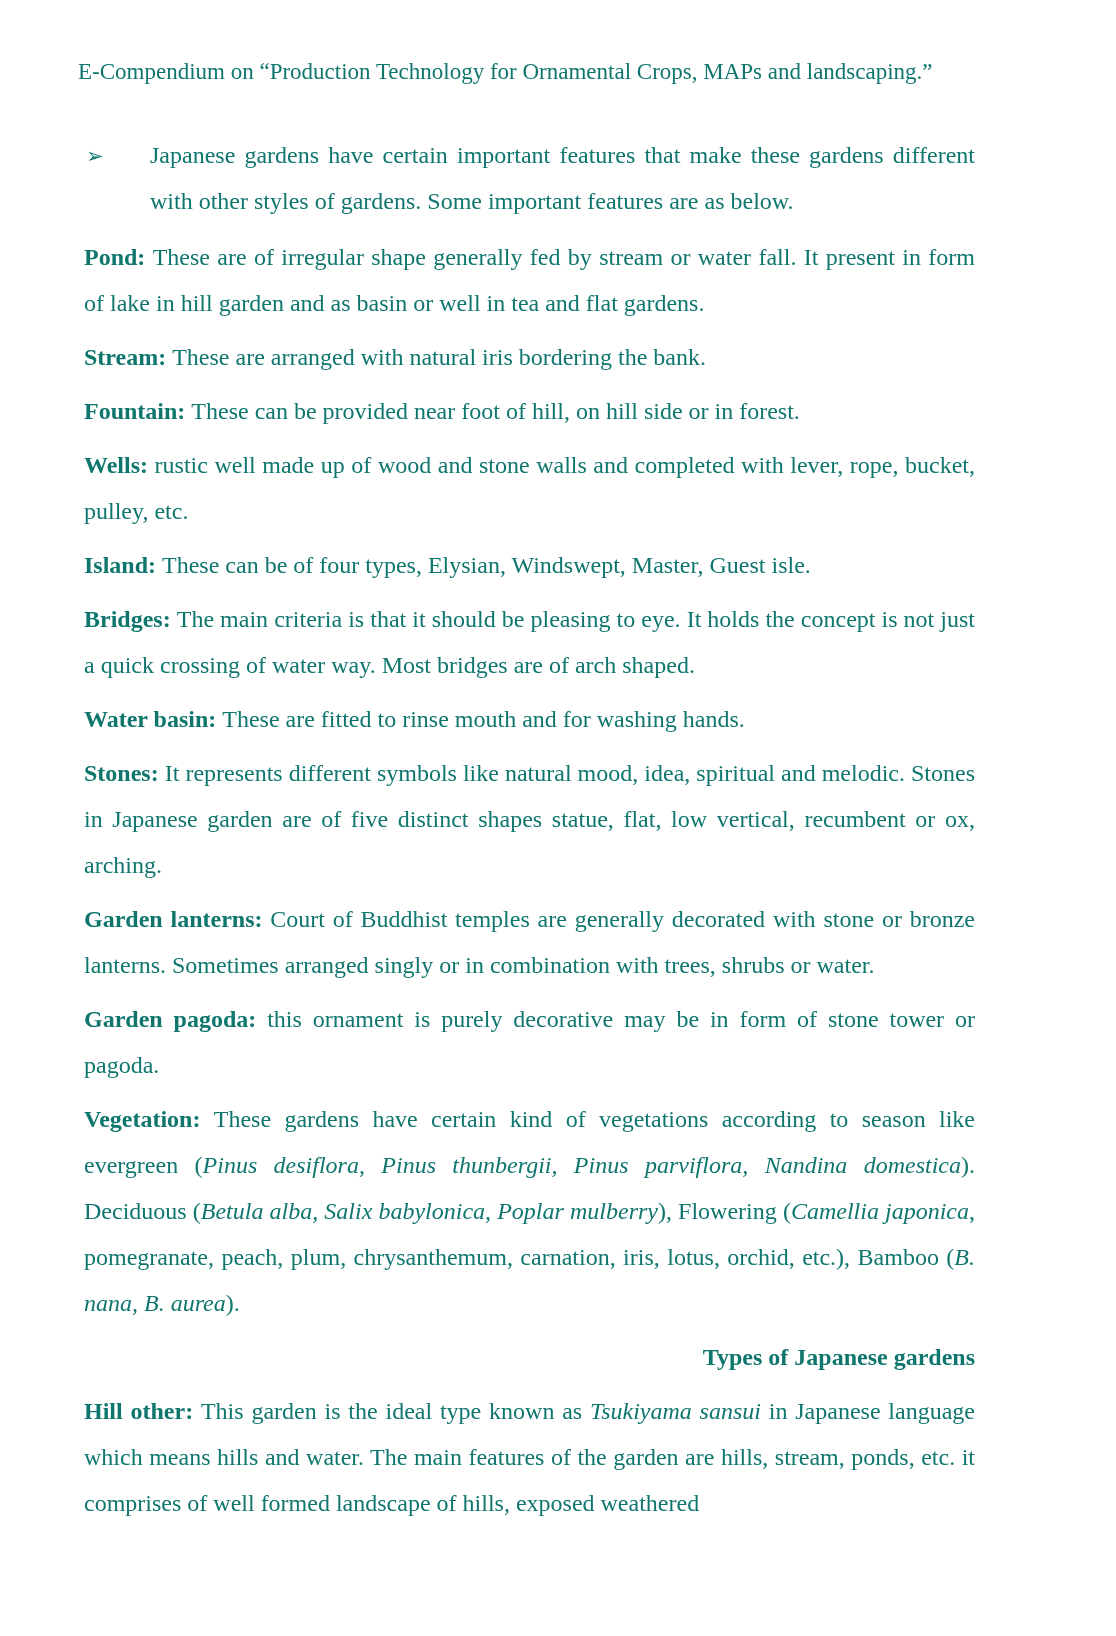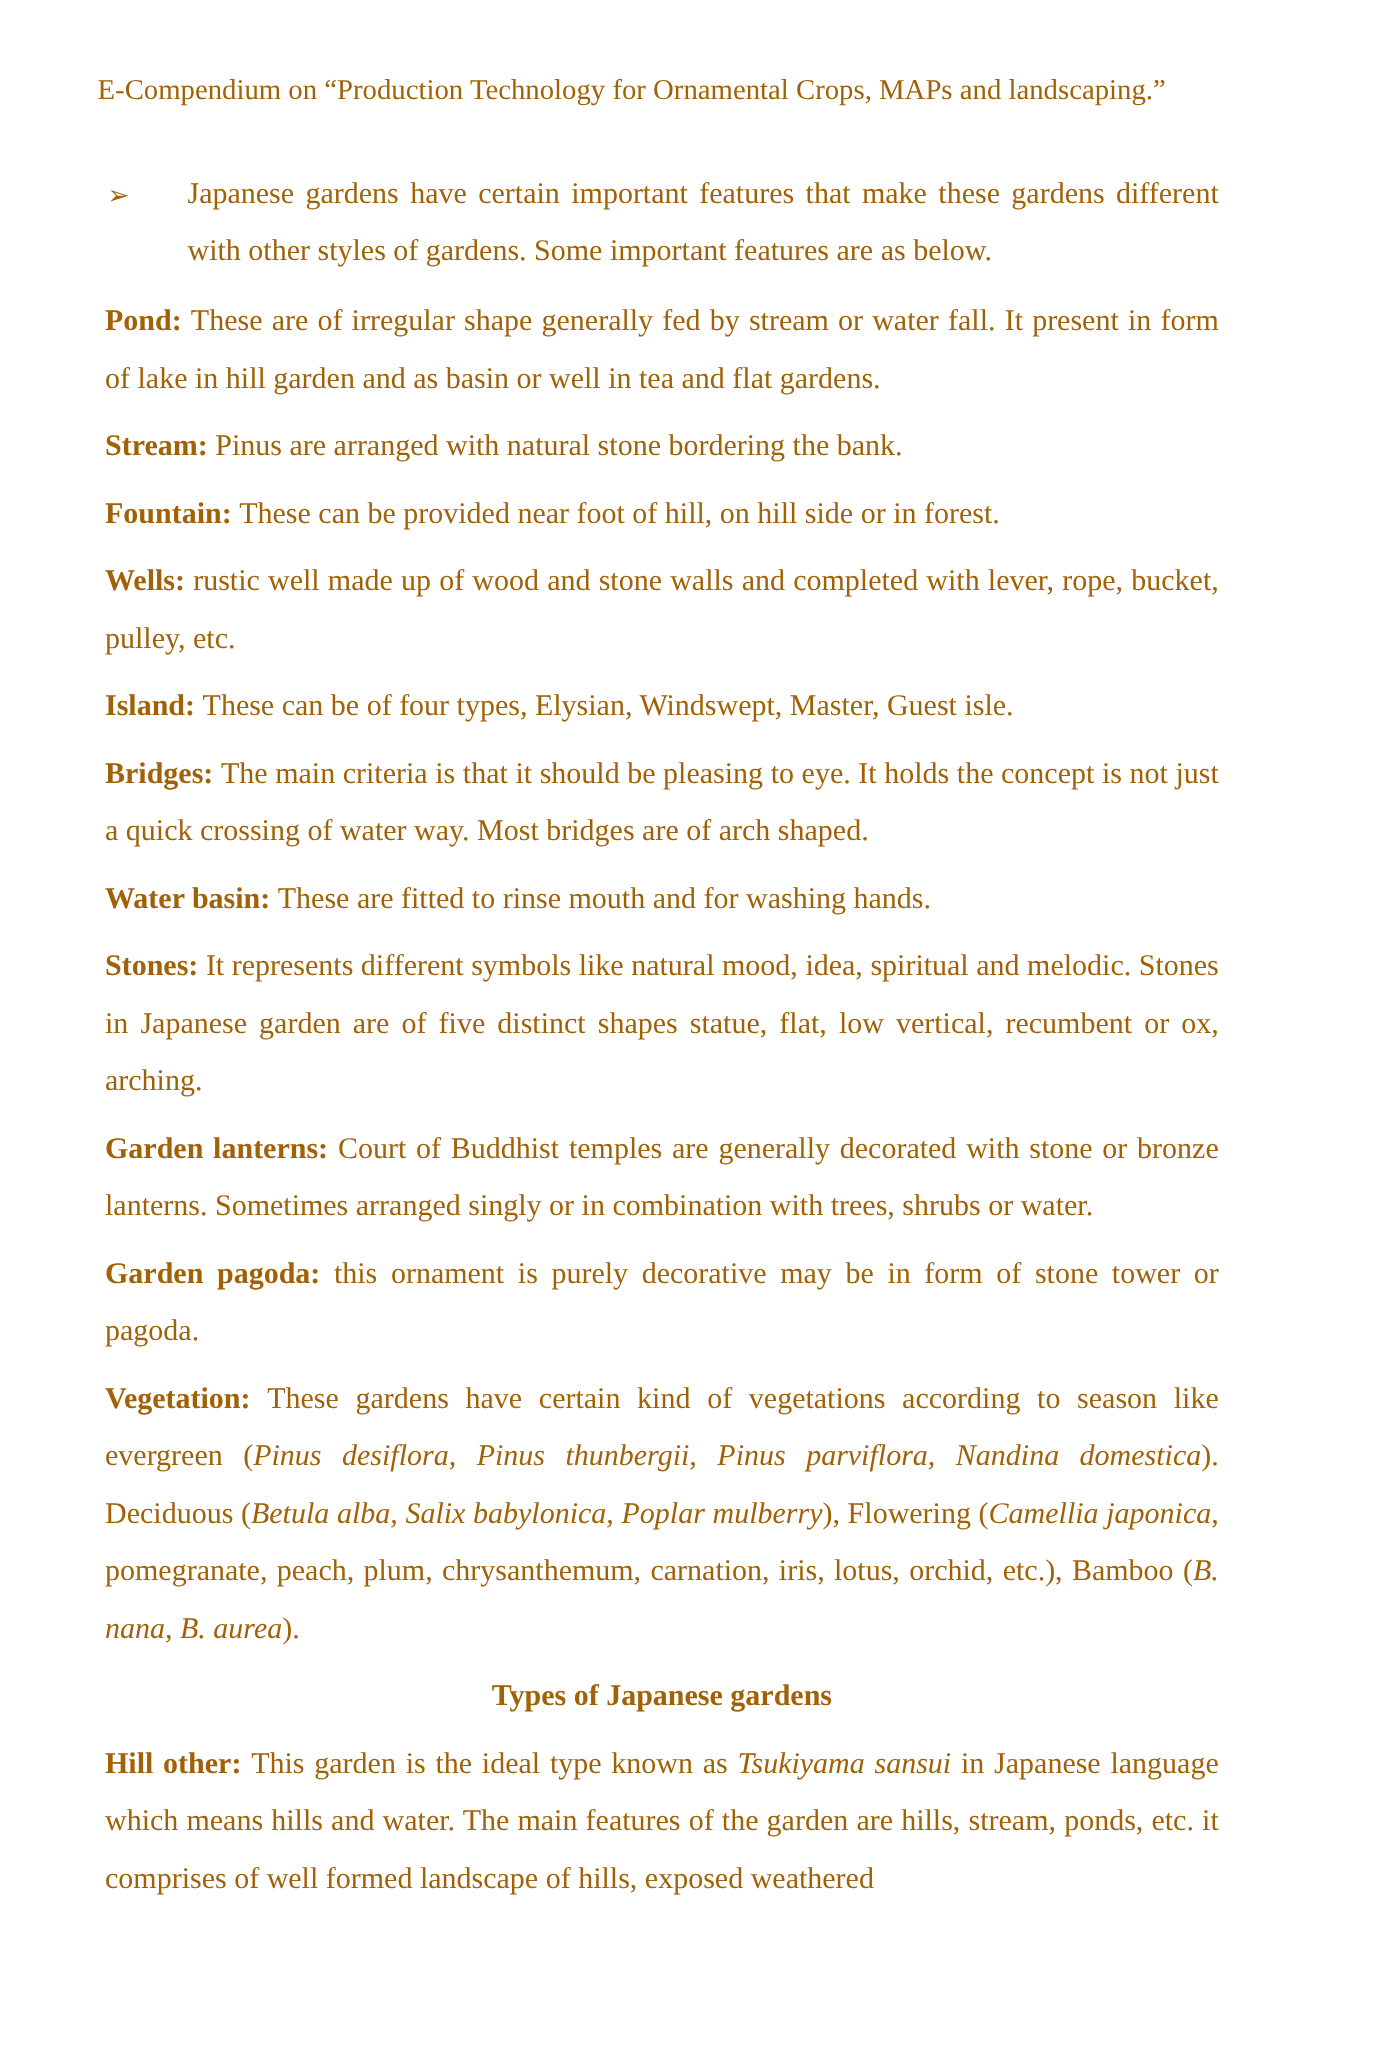--- a/index.html
+++ b/index.html
@@ -6,21 +6,21 @@
     margin: 0;
     padding: 0;
     background: #ffffff;
   }
   .page {
     position: relative;
     box-sizing: border-box;
     width: 1116px;
     height: 1636px;
     background: #ffffff;
-    color: #a16207;
+    color: #0f766e;
     font-family: "Liberation Serif", "DejaVu Serif", serif;
     padding: 58px 141px 0 84px;
     overflow: hidden;
   }
   .header-title {
     font-size: 23px;
     line-height: 28px;
     margin: 0 0 46px -6px;
     white-space: nowrap;
   }
@@ -36,36 +36,36 @@
     position: relative;
   }
   .bullet-glyph {
     position: absolute;
     left: -64px;
     top: 1px;
     font-family: "DejaVu Sans", sans-serif;
     font-size: 21px;
   }
   .content p.heading {
-    text-align: center;
+    text-align: right;
     margin-top: 8px;
   }
   .run-bold   { font-weight: 700; }
   .run-italic { font-style: italic; }
   .run-normal { }
 </style>
 </head>
 <body>
 
 <div class="page">
   <div class="header-title">E-Compendium on “Production Technology for Ornamental Crops, MAPs and landscaping.”</div>
   <div class="content">
       <p class="bullet"><span class="bullet-glyph">➢</span><span class="run-normal">Japanese gardens have certain important features that make these gardens different with other styles of gardens. Some important features are as below.</span></p>
       <p class="body"><span class="run-bold">Pond: </span><span class="run-normal">These are of irregular shape generally fed by stream or water fall. It present in form of lake in hill garden and as basin or well in tea and flat gardens.</span></p>
-      <p class="body"><span class="run-bold">Stream: </span><span class="run-normal">Pinus are arranged with natural stone bordering the bank.</span></p>
+      <p class="body"><span class="run-bold">Stream: </span><span class="run-normal">These are arranged with natural iris bordering the bank.</span></p>
       <p class="body"><span class="run-bold">Fountain: </span><span class="run-normal">These can be provided near foot of hill, on hill side or in forest.</span></p>
       <p class="body"><span class="run-bold">Wells: </span><span class="run-normal">rustic well made up of wood and stone walls and completed with lever, rope, bucket, pulley, etc.</span></p>
       <p class="body"><span class="run-bold">Island: </span><span class="run-normal">These can be of four types, Elysian, Windswept, Master, Guest isle.</span></p>
       <p class="body"><span class="run-bold">Bridges: </span><span class="run-normal">The main criteria is that it should be pleasing to eye. It holds the concept is not just a quick crossing of water way. Most bridges are of arch shaped.</span></p>
       <p class="body"><span class="run-bold">Water basin: </span><span class="run-normal">These are fitted to rinse mouth and for washing hands.</span></p>
       <p class="body"><span class="run-bold">Stones: </span><span class="run-normal">It represents different symbols like natural mood, idea, spiritual and melodic. Stones in Japanese garden are of five distinct shapes statue, flat, low vertical, recumbent or ox, arching.</span></p>
       <p class="body"><span class="run-bold">Garden lanterns: </span><span class="run-normal">Court of Buddhist temples are generally decorated with stone or bronze lanterns. Sometimes arranged singly or in combination with trees, shrubs or water.</span></p>
       <p class="body"><span class="run-bold">Garden pagoda: </span><span class="run-normal">this ornament is purely decorative may be in form of stone tower or pagoda.</span></p>
       <p class="body"><span class="run-bold">Vegetation: </span><span class="run-normal">These gardens have certain kind of vegetations according to season like evergreen (</span><span class="run-italic">Pinus desiflora, Pinus thunbergii, Pinus parviflora, Nandina domestica</span><span class="run-normal">). Deciduous (</span><span class="run-italic">Betula alba, Salix babylonica, Poplar mulberry</span><span class="run-normal">), Flowering (</span><span class="run-italic">Camellia japonica</span><span class="run-normal">, pomegranate, peach, plum, chrysanthemum, carnation, iris, lotus, orchid, etc.), Bamboo (</span><span class="run-italic">B. nana, B. aurea</span><span class="run-normal">).</span></p>
       <p class="heading"><span class="run-bold">Types of Japanese gardens</span></p>

